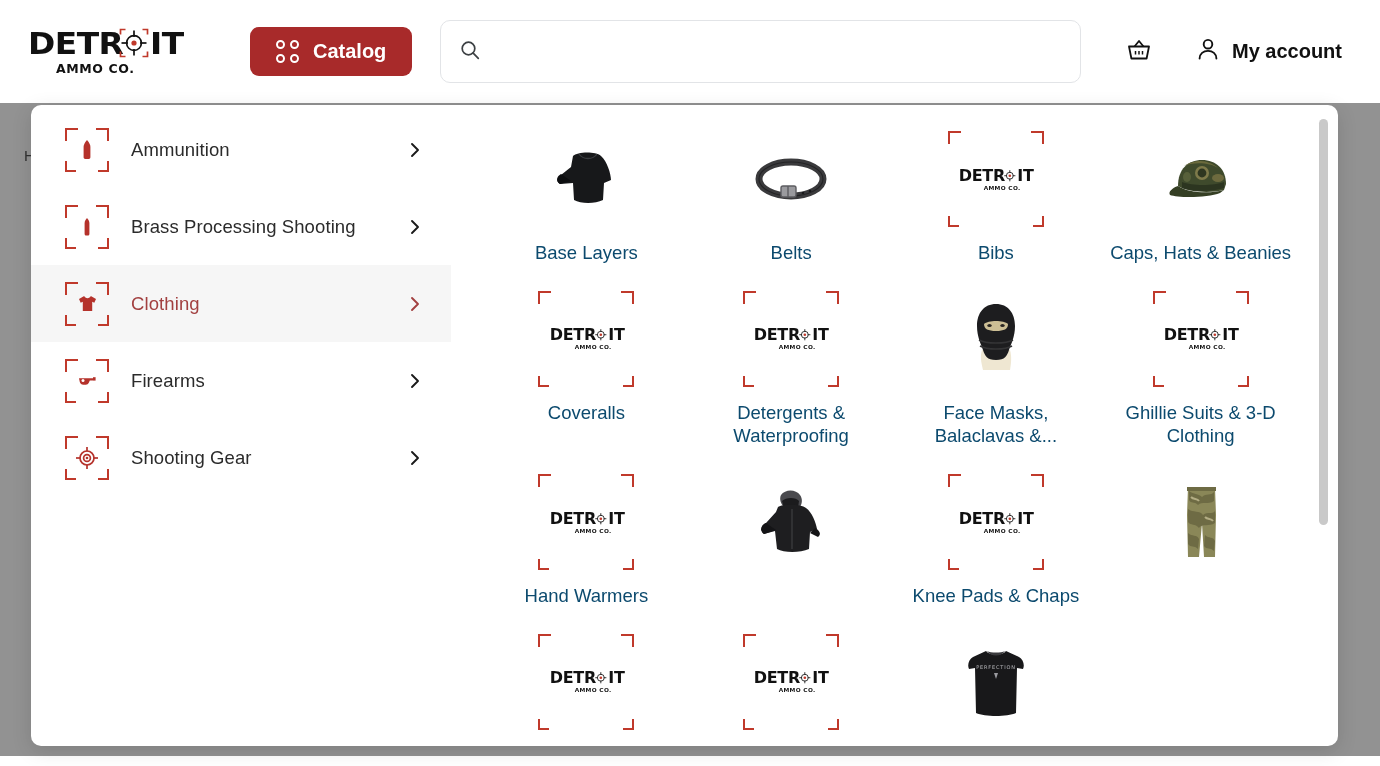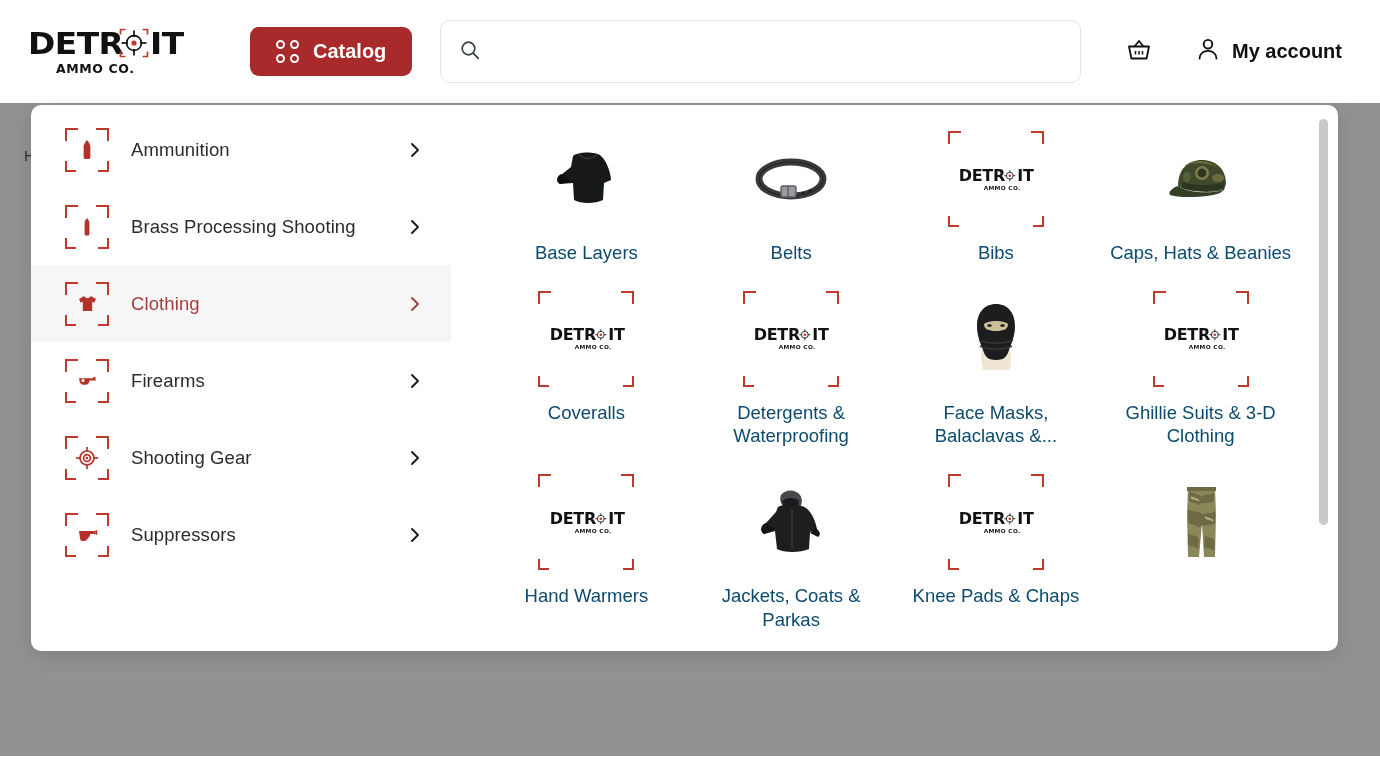--- a/index.html
+++ b/index.html
@@ -169,21 +169,21 @@
     display: flex; align-items: center; gap: 11px;
     font-size: 20px; font-weight: 700; color: #111;
     font-family: "Liberation Sans", sans-serif;
     padding: 0;
   }
 
   
   .mega {
     position: absolute;
     left: 31px; top: 105px;
-    width: 1307px; height: 546px;
+    width: 1307px; height: 641px;
     background: #ffffff;
     border-radius: 10px;
     box-shadow: 0 5px 20px rgba(0,0,0,0.13);
     display: flex;
     overflow: hidden;
     z-index: 50;
   }
 
   
   .cats {
@@ -474,38 +474,20 @@
           </span>
         </span>
         <span class="cat-label">Shooting Gear</span>
         <span class="cat-chev">
           <svg width="20" height="20" viewBox="0 0 20 20">
               <path d="M7 4 L13 10 L7 16" fill="none" stroke="currentColor" stroke-width="1.9" stroke-linecap="round" stroke-linejoin="round"></path>
             </svg>
         </span>
       </div>
 
-      <div class="cat">
-        <span class="cat-icon brk">
-            <i class="b3"></i>
-            <i class="b4"></i>
-          <span class="cat-glyph">
-            <svg width="27" height="27" viewBox="0 0 27 27">
-              <path d="M5 10 h16.5 v3 H16 v1.2 c0 .8-.3 1.4-.9 1.9 L12.6 19 c-.7.6-1.4.9-2.3.9 H8.6 c-1.3 0-2.2-.8-2.5-2 L5 10 Z" fill="#b5322b"></path>
-              <path d="M21.5 9.3 h1.8 v4.4 h-1.8 Z" fill="#b5322b"></path>
-            </svg>
-          </span>
-        </span>
-        <span class="cat-label">Suppressors</span>
-        <span class="cat-chev">
-          <svg width="20" height="20" viewBox="0 0 20 20">
-              <path d="M7 4 L13 10 L7 16" fill="none" stroke="currentColor" stroke-width="1.9" stroke-linecap="round" stroke-linejoin="round"></path>
-            </svg>
-        </span>
-      </div>
 
     </div>
 
     <div class="grid-wrap">
       <div class="grid">
 
         <div class="tile">
           <div class="tile-img">
             <svg class="pz" viewBox="0 0 86 86">
               <path d="M30 20 C34 16 52 15 58 20 C64 25 68 38 68 44 L61 47 L60 64 C52 68 38 68 31 64 L30 47 L17 48 C13 46 14 41 18 39 L28 31 Z" fill="#17181a"></path>
@@ -681,21 +663,20 @@
           <div class="tile-img">
             <svg class="pz" viewBox="0 0 86 86">
               <path d="M33 16 C37 10 48 10 52 16 C55 20 54 25 52 28 L36 28 C33 25 31 20 33 16 Z" fill="#4a4a4e"></path>
               <path d="M34 22 C38 18 48 18 51 22 L50 29 L36 29 Z" fill="#1b1b1d"></path>
               <path d="M30 28 C35 25 53 25 58 29 C64 33 68 44 69 50 L62 53 L61 70 C52 74 36 74 29 70 L27 52 L16 55 C12 52 13 46 18 44 L28 33 Z" fill="#1e1e20"></path>
               <path d="M18 44 C13 46 11 52 16 55 L28 51 Z" fill="#141416"></path>
               <path d="M67 49 C71 51 74 55 70 58 L62 54 Z" fill="#141416"></path>
               <line x1="44" y1="30" x2="44" y2="70" stroke="#393a3d" stroke-width="1.4"></line>
             </svg>
           </div>
-          <div class="tile-label">Jackets, Coats &amp; Parkas</div>
         </div>
 
         <div class="tile">
           <div class="tile-img brk">
               <i class="b3"></i>
               <i class="b4"></i>
             <span class="ph-logo">
               <span style="display:flex;align-items:center;line-height:1;">
                 <span class="logo-word" style="font-size:26px;">DETR</span>
                 <svg width="24" height="24" viewBox="0 0 30 30" style="margin:0 1px;">

